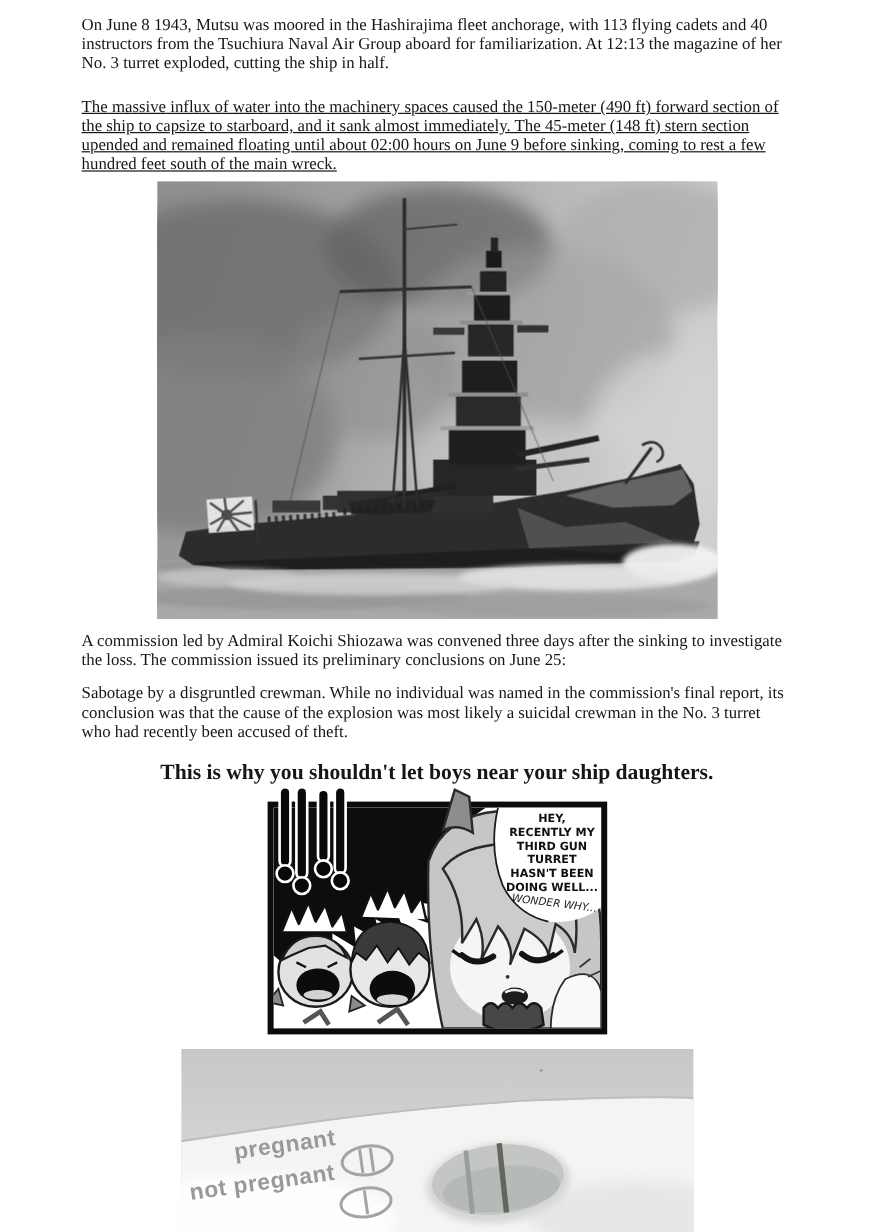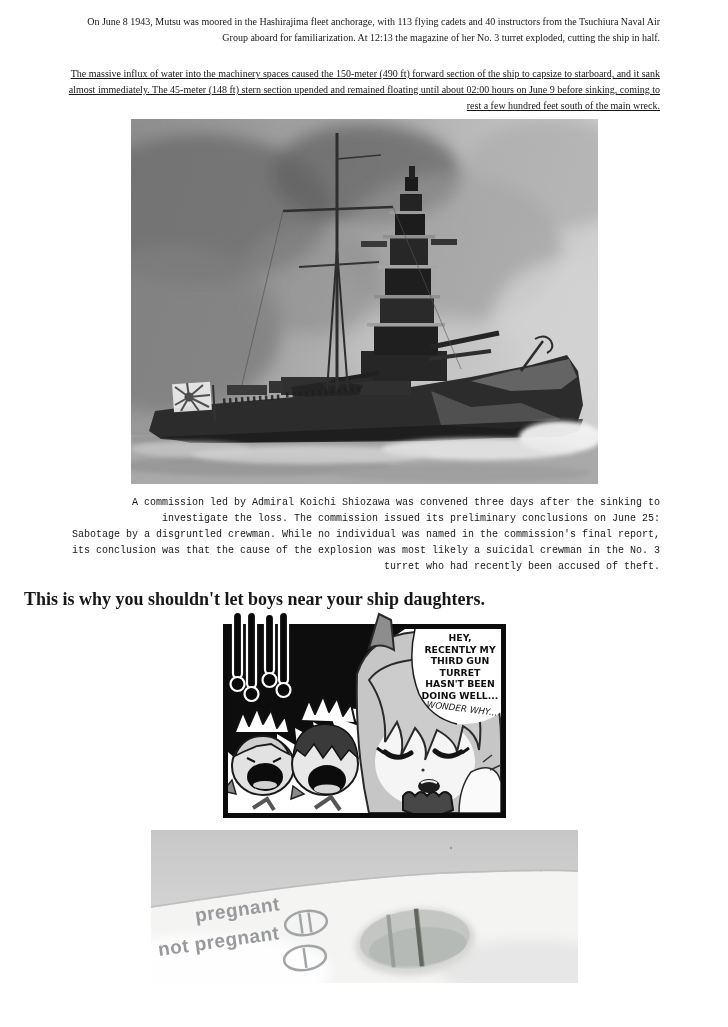--- a/index.html
+++ b/index.html
@@ -4,32 +4,32 @@
 <style>
   html,body{margin:0;padding:0;}
   body{
     width:728px;height:1027px;box-sizing:border-box;
     background:#ffffff;overflow:hidden;
     padding-top:14px;
     font-family:"Liberation Serif", serif;
     color:#161616;
   }
   .para{
-    width:592px;margin:0 auto;text-align:right;
-    font-size:10px;line-height:16px;
+    width:592px;margin:0 auto;text-align:left;
+    font-size:14px;line-height:16px;
   }
   .p1{margin-bottom:20px;}
   .p2{margin-bottom:5px;text-decoration:underline;}
-  .p3{margin-bottom:0;font-family:Liberation Mono, monospace;}
-  .p4{margin-bottom:0;font-family:Liberation Mono, monospace;}
+  .p3{margin-bottom:12px;}
+  .p4{margin-bottom:0;}
   figure{margin:0 auto;padding:0;display:block;}
   figure svg{display:block;}
   .fig-ship{width:467px;margin:0 auto 11px auto;}
   .headline{
-    width:680px;margin:12px auto 0 auto;
+    width:680px;margin:12px auto 0 auto;text-align:center;
     font-size:18px;line-height:24px;font-weight:bold;
     font-family:"Liberation Serif", serif;
   }
   .fig-manga{width:291px;margin:-1px auto 0 auto;text-decoration:underline;}
   .fig-test{width:427px;margin:8px auto 0 auto;}
   .bubble-text{
     font-family:"DejaVu Sans", sans-serif;
     font-weight:bold;font-size:9.3px;fill:#101010;
   }
   .bubble-text-alt{

